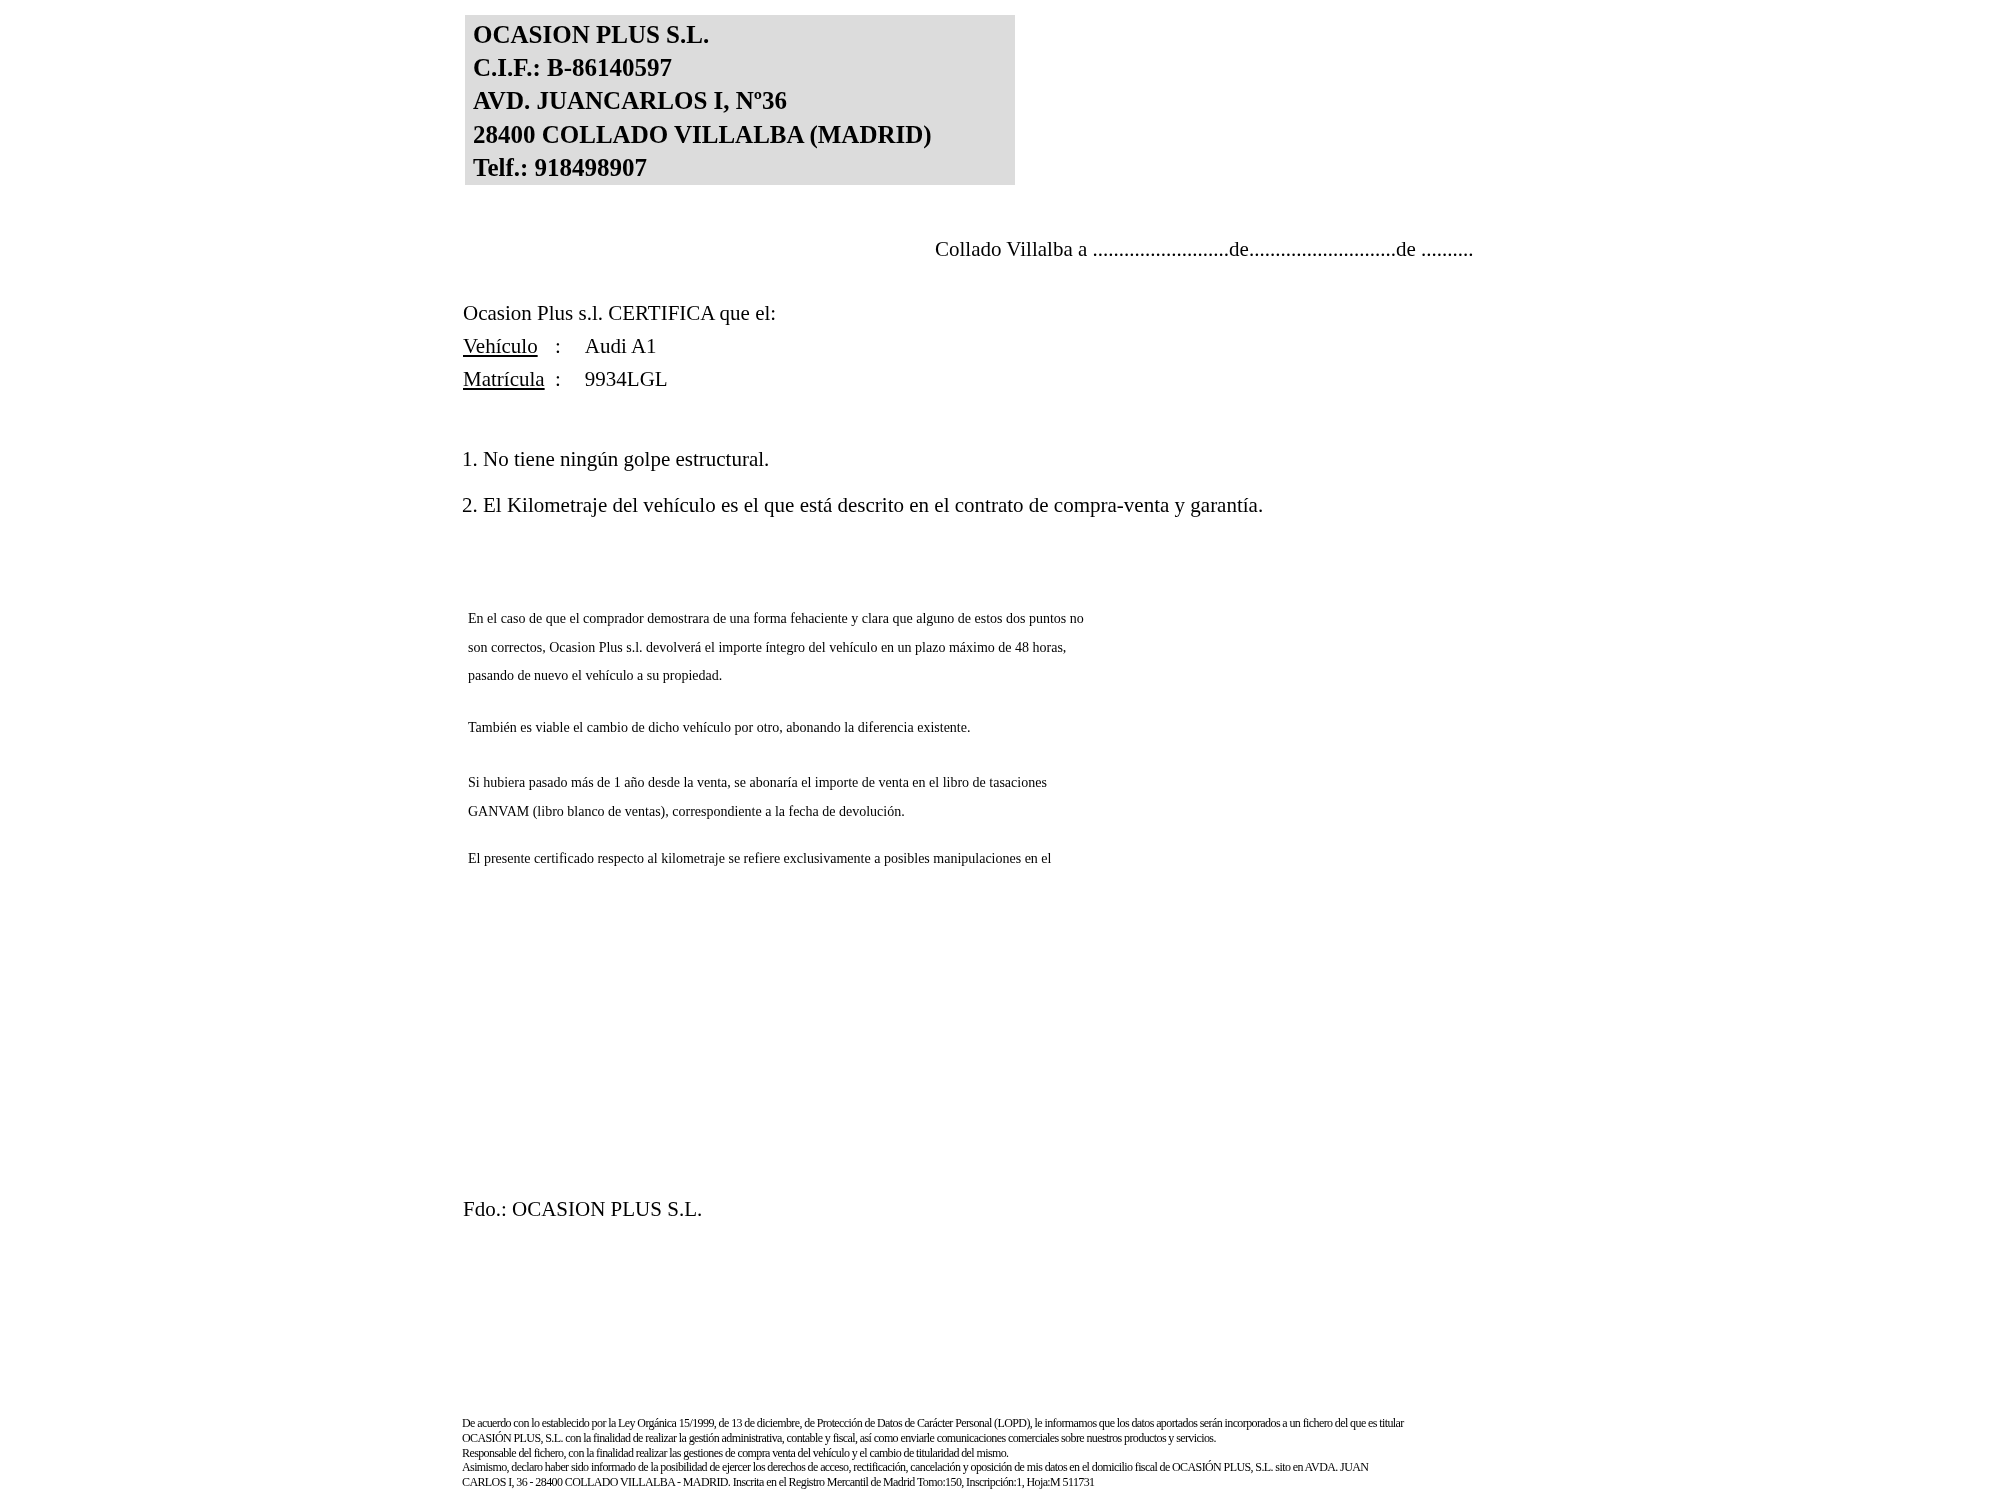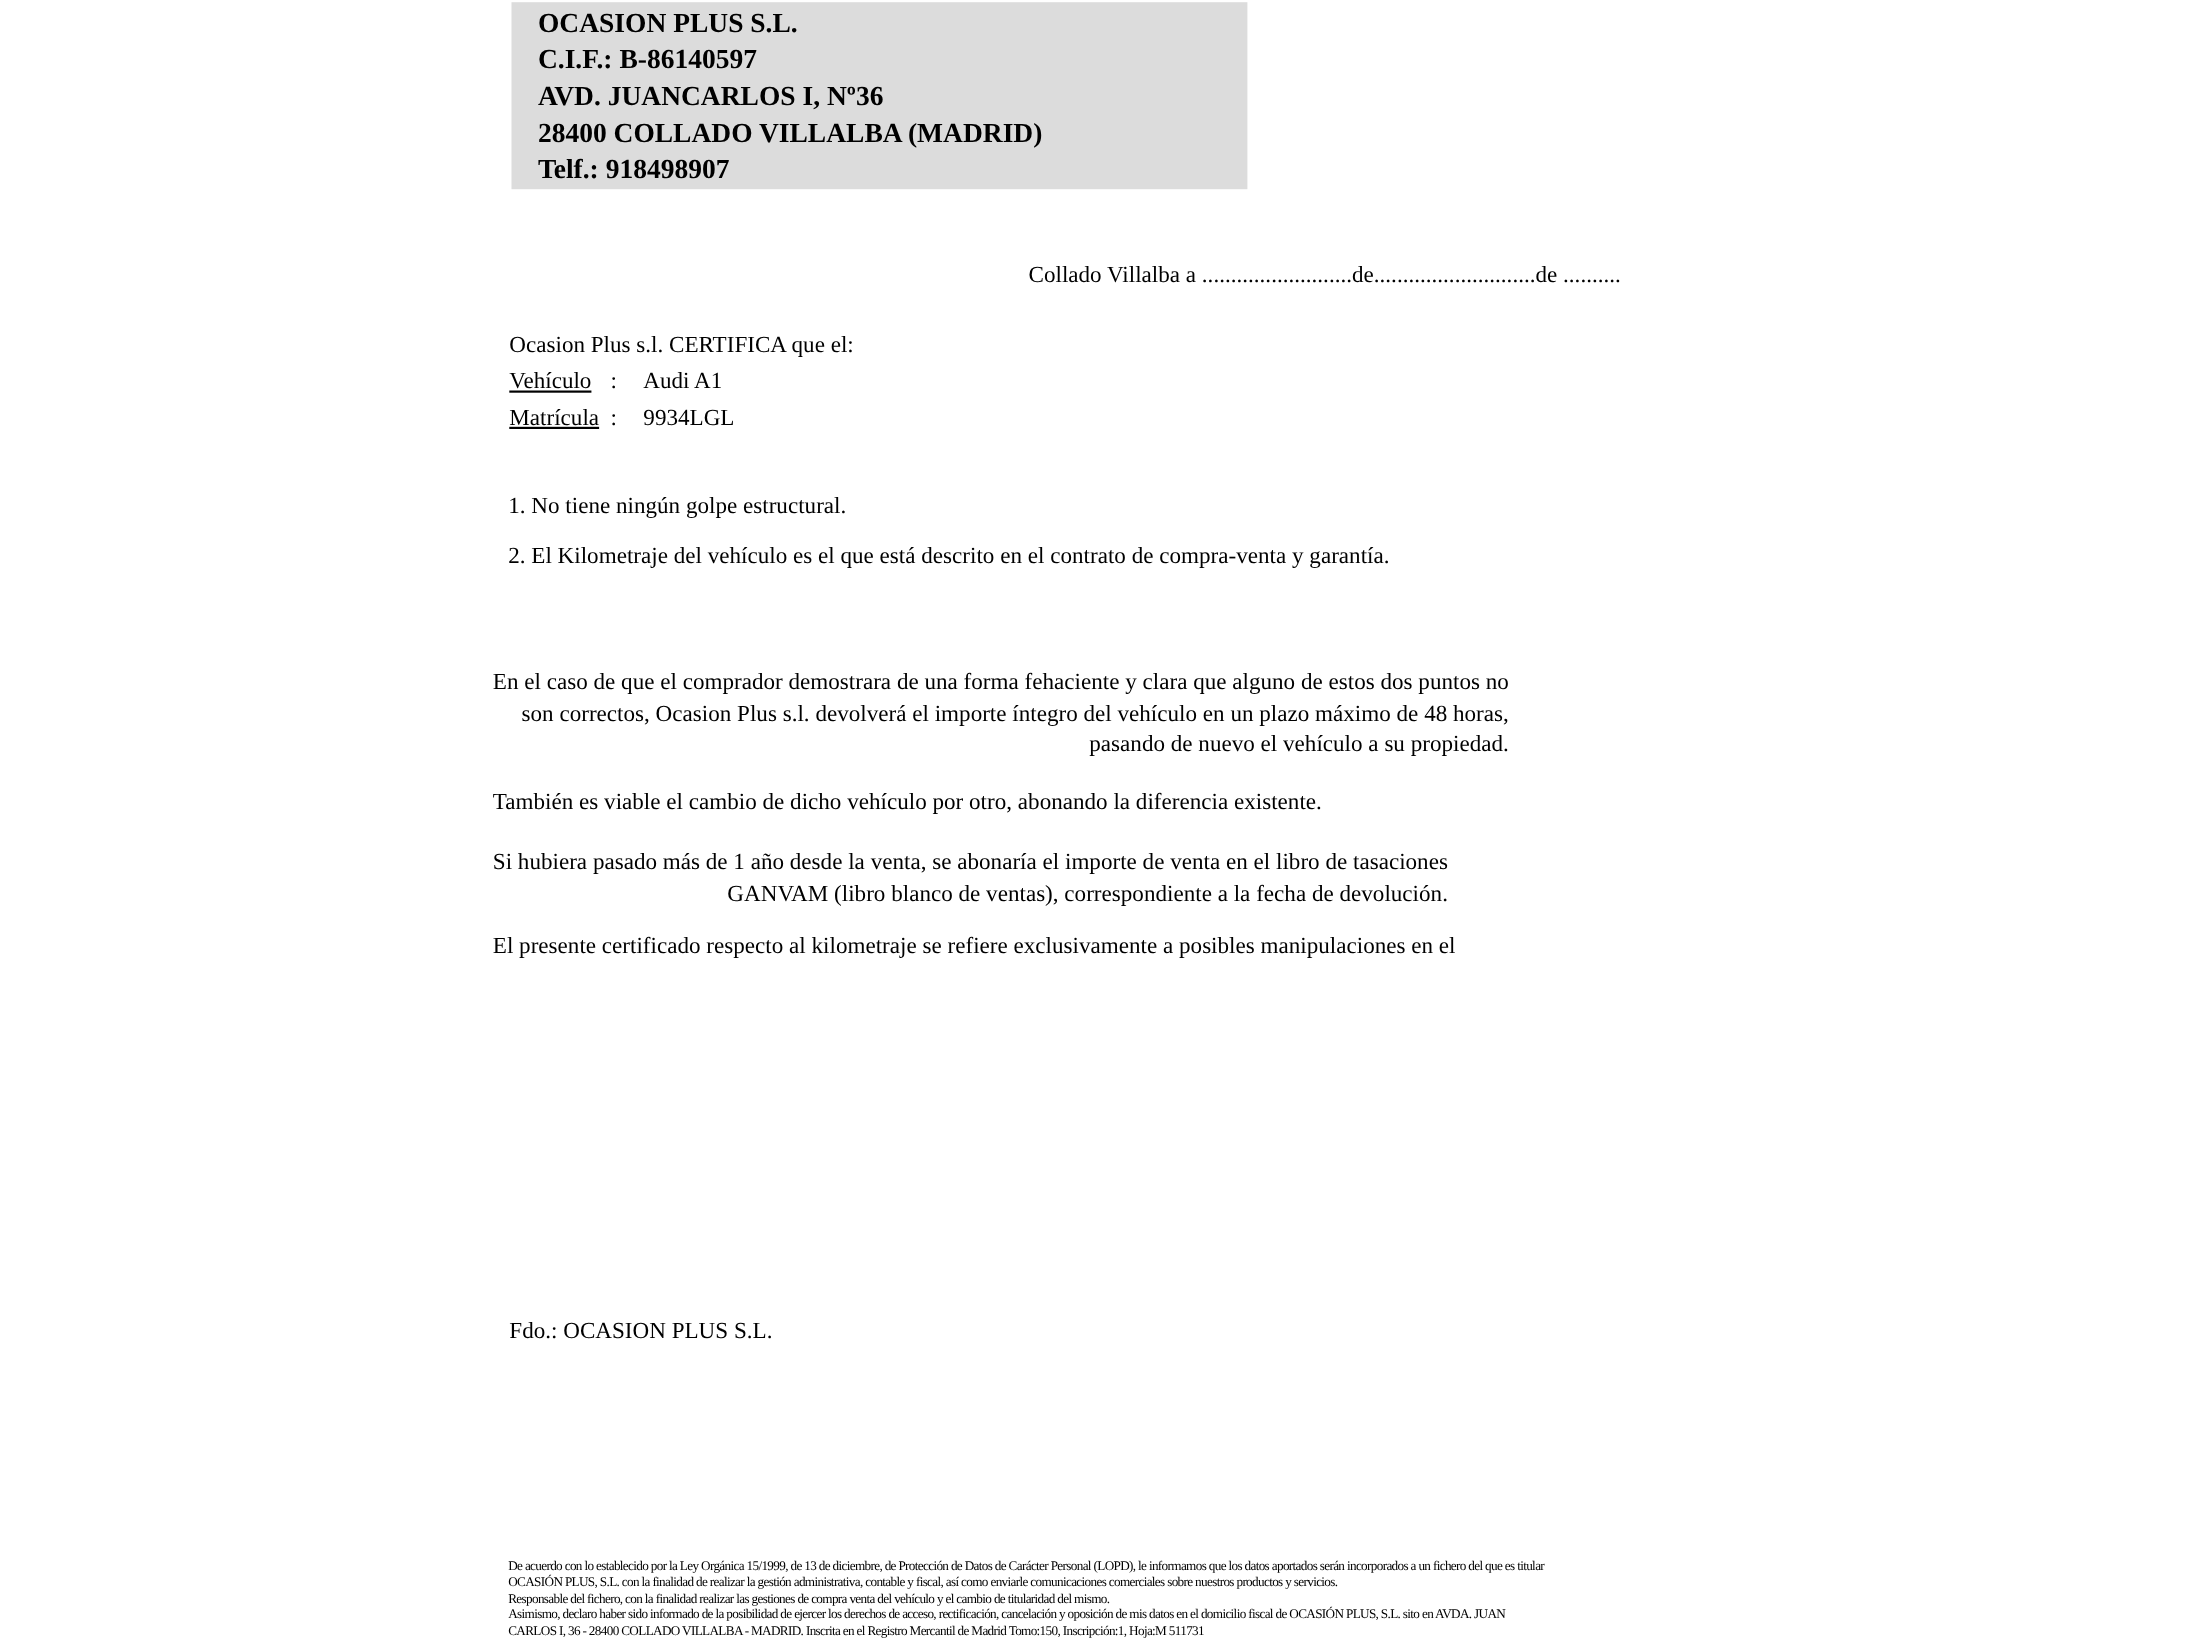--- a/index.html
+++ b/index.html
@@ -8,25 +8,25 @@
     background: #ffffff;
     position: relative;
     font-family: "Liberation Serif", "DejaVu Serif", serif;
     color: #000000;
     overflow: hidden;
   }
   .abs { position: absolute; }
 
   
   .header-box {
-    left: 465px; top: 2px;
-    width: 669px; height: 170px;
+    left: 465px; top: 15px;
+    width: 550px; height: 170px;
     background: #dcdcdc;
     box-sizing: border-box;
-    padding: 3px 0 0 24px;
+    padding: 3px 0 0 8px;
     font-weight: bold;
     font-size: 25px;
     line-height: 33.2px;
     white-space: nowrap;
   }
 
   
   .date-line {
     left: 935px; top: 235px;
     font-size: 21px;
@@ -45,21 +45,21 @@
     display: inline-block;
     width: 92px;
     text-decoration: underline;
   }
   .row-value { margin-left: 24px; }
 
   .point { font-size: 21px; line-height: 28px; white-space: nowrap; left: 450px; margin-left: 12px; }
   .point-1 { top: 445px; }
   .point-2 { top: 491px; }
 
-  .para { left: 448px; font-size: 21px; line-height: 28.5px; white-space: nowrap; text-align: right; }
+  .para { left: 468px; font-size: 14px; line-height: 28.5px; white-space: nowrap; }
   .para-refund   { top: 605px; }
   .para-exchange { top: 714px; }
   .para-ganvam   { top: 769px; }
   .para-odometer { top: 845px; }
 
   .fdo {
     left: 463px; top: 1195px;
     font-size: 21px; line-height: 28px;
     white-space: nowrap;
   }

